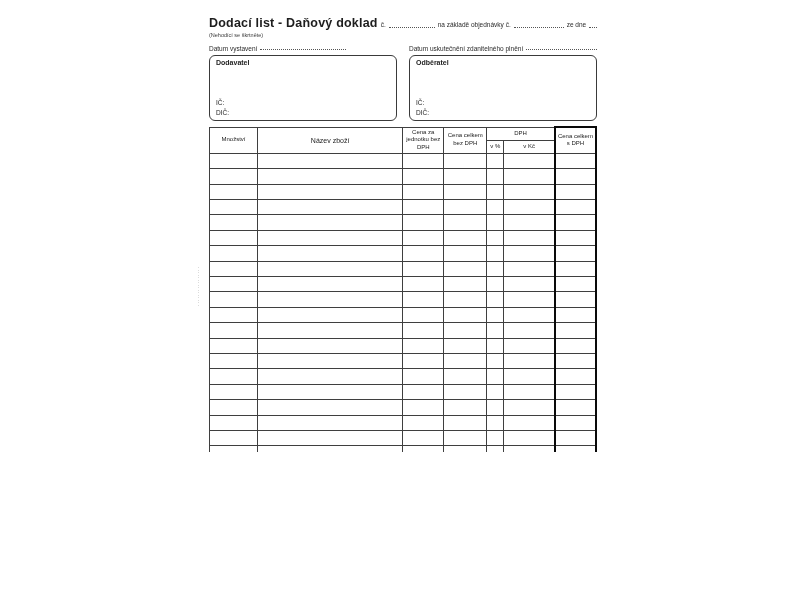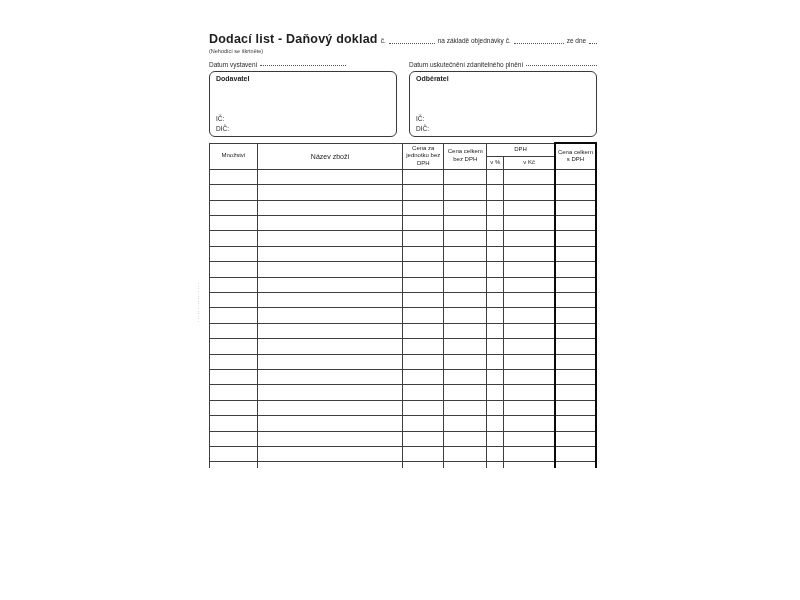--- a/index.html
+++ b/index.html
@@ -1,19 +1,19 @@
 <!DOCTYPE html>
 <html><head>
 <meta charset="utf-8">
 <style>
   * { box-sizing: border-box; margin: 0; padding: 0; }
   html, body { width: 800px; height: 600px; background: #ffffff; }
   body { font-family: "Liberation Sans", sans-serif; color: #1d1d1d; }
 
-  .page { position: relative; width: 800px; height: 452px; background: #fff; overflow: hidden; margin-top: 16px; }
+  .page { position: relative; width: 800px; height: 452px; background: #fff; overflow: hidden; }
   .form { position: absolute; left: 209px; top: 16px; width: 388px; }
 
   
   .title-row { display: flex; align-items: baseline; gap: 3px; }
   .form-title { font-size: 12.5px; font-weight: bold; letter-spacing: .2px; white-space: nowrap; }
   .tiny { font-size: 6.5px; white-space: nowrap; color: #2a2a2a; }
   .micro { font-size: 5.5px; color: #3a3a3a; }
   .leader { border-bottom: 1px dotted #555; align-self: flex-end; margin-bottom: 2px; height: 1px; }
   .w46 { width: 46px; } .w50 { width: 50px; } .w86 { width: 86px; }
   .grow { flex: 1; }

